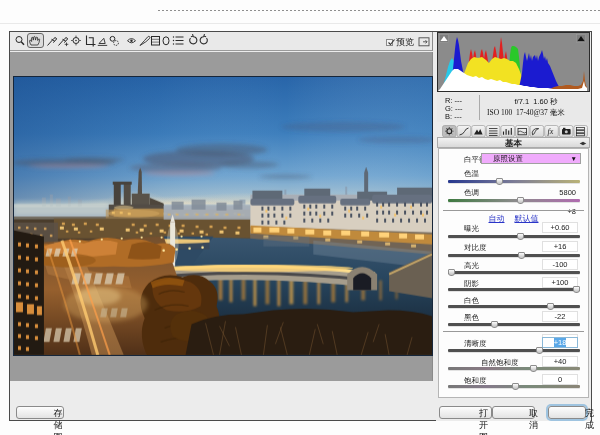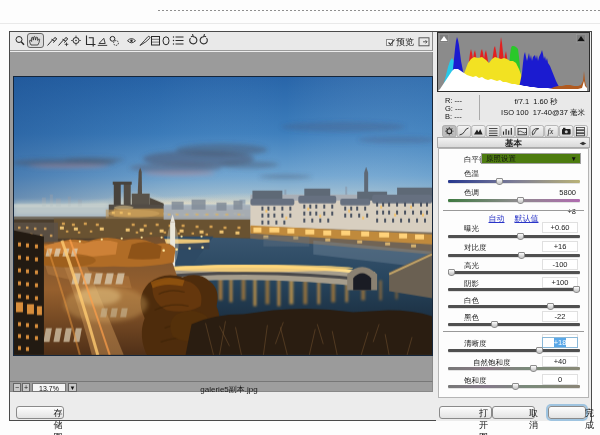--- a/index.html
+++ b/index.html
@@ -534,27 +534,20 @@
             <circle cx="188" cy="160" r="1.1"></circle>
  <circle cx="150" cy="174" r="1.3"></circle>
             <circle cx="163" cy="173" r="1.3"></circle>
             <circle cx="176" cy="172" r="1.3"></circle>
             <circle cx="189" cy="171" r="1.3"></circle>
 </g>
 </svg>
 
     </div>
 
-    <div id="statusbar">
-      <div class="zbtn" style="left:3px">−</div>
-      <div class="zbtn" style="left:12px">+</div>
-      <div id="zoomval">13.7%</div>
-      <div id="zoomdrop">▼</div>
-      <div id="fname">galerie5副本.jpg</div>
-    </div>
 
     <div id="bottomrow">
       <div class="btn" style="left:6px;top:11px;width:48px;height:13px;line-height:12px;">存储图像...</div>
       <div class="btn" style="left:429px;top:11px;width:53px;height:13px;line-height:12px;">打开图像</div>
       <div class="btn" style="left:482px;top:11px;width:43px;height:13px;line-height:12px;">取消</div>
       <div class="btn" style="left:538px;top:11px;width:38px;height:13px;line-height:12px;box-shadow:0 0 0 2px #9fc4e0;">完成</div>
     </div>
 
     <div id="rpanel">
       <div id="histbox">
@@ -573,21 +566,21 @@
 <rect x="138.5" y="1.5" width="9" height="8" fill="#7e7e7e" stroke="#9e9e9e" stroke-width="0.5"></rect>
 <path d="M143,3 L146.5,8 L139.5,8 Z" fill="#111"></path>
 </svg>
       </div>
       <div id="infobox">
         <div style="position:absolute;left:8px;top:3px;">R: ---</div>
         <div style="position:absolute;left:8px;top:11px;">G: ---</div>
         <div style="position:absolute;left:8px;top:19px;">B: ---</div>
         <div style="position:absolute;left:42px;top:2px;width:1px;height:25px;background:#aaa;"></div>
         <div style="position:absolute;left:50px;top:4px;width:98px;text-align:center;">f/7.1&nbsp; 1.60 秒</div>
-        <div style="position:absolute;left:50px;top:15px;width:98px;text-align:right;">ISO 100&nbsp; 17-40@37 毫米</div>
+        <div style="position:absolute;left:50px;top:15px;width:98px;text-align:left;font-family:Liberation Serif, serif;">ISO 100&nbsp; 17-40@37 毫米</div>
       </div>
       <div id="tabs"><svg width="151" height="13" viewBox="0 0 151 13">
 <defs>
               <linearGradient id="tabg" x1="0" y1="0" x2="0" y2="1">
                 <stop offset="0" stop-color="#f4f4f4"></stop>
                 <stop offset="1" stop-color="#d6d6d6"></stop>
               </linearGradient>
             </defs>
 <g stroke="#9e9e9e" stroke-width="0.7">
  <rect x="3.5" y="0.5" width="13.6" height="11.5" rx="2" fill="#bdbdbd"></rect>
@@ -635,21 +628,21 @@
                 <rect x="137.5" y="2.6" width="8" height="2.2"></rect>
                 <rect x="137.5" y="5.6" width="8" height="2.2"></rect>
                 <rect x="137.5" y="8.6" width="8" height="2.2"></rect>
               </g>
 </g>
 </svg></div>
       <div id="basehdr">基本<span style="position:absolute;right:3px;top:0;font-size:6px;color:#333;">◂▸</span></div>
       <div id="content">
 
         <div class="lbl" style="left:10px;top:6px;">白平衡 :</div>
-        <div style="position:absolute;left:42px;top:4px;width:100px;height:11px;background:#4d7c0f;border:1px solid #a0a0a0;font-size:7.5px;line-height:10px;padding-left:4px;color:#111;">原照设置<span style="float:right;margin-right:3px;font-size:6.5px;">▼</span></div>
+        <div style="position:absolute;left:42px;top:4px;width:100px;height:11px;background:#f0abfc;border:1px solid #a0a0a0;font-size:7.5px;line-height:10px;padding-left:11px;color:#111;">原照设置<span style="float:right;margin-right:3px;font-size:6.5px;">▼</span></div>
         <div class="lbl" style="left:10px;top:20px;">色温</div>
           <div class="val" style="right:12px;top:20px;">5800</div>
         <div class="track" style="top:31px;background:linear-gradient(90deg,#27388f,#7c7c96,#b9b277);">
             <div class="knob" style="left:48px;"></div>
           </div>
         <div class="lbl" style="left:10px;top:39px;">色调</div>
           <div class="val" style="right:12px;top:39px;">+8</div>
         <div class="track" style="top:50px;background:linear-gradient(90deg,#3f7a41,#8b8b8b,#b06cb0);">
             <div class="knob" style="left:69px;"></div>
           </div>
@@ -685,21 +678,21 @@
           <div class="valbox" style="left:103px;top:162px;border-color:#e0e0e0;">-22</div>
         <div class="track" style="top:174px;">
             <div class="knob" style="left:43px;"></div>
           </div>
         <div class="sep" style="top:182px;"></div>
         <div class="lbl" style="left:10px;top:190px;">清晰度</div>
           <div class="valbox" style="left:103px;top:188px;border-color:#8ab8d8;"><span style="background:#5aa8e8;color:#fff;">+18</span></div>
         <div class="track" style="top:200px;">
             <div class="knob" style="left:88px;"></div>
           </div>
-        <div class="lbl" style="left:19px;top:209px;">自然饱和度</div>
+        <div class="lbl" style="left:27px;top:209px;">自然饱和度</div>
           <div class="valbox" style="left:103px;top:207px;border-color:#e0e0e0;">+40</div>
         <div class="track" style="top:218px;background:linear-gradient(90deg,#777,#8a7a85 30%,#7a8a7a 60%,#8a8a77);">
             <div class="knob" style="left:82px;"></div>
           </div>
         <div class="lbl" style="left:10px;top:227px;">饱和度</div>
           <div class="valbox" style="left:103px;top:225px;border-color:#e0e0e0;">0</div>
         <div class="track" style="top:236px;background:linear-gradient(90deg,#777,#857a8a 30%,#7a8a7a 60%,#8a8577);">
             <div class="knob" style="left:64px;"></div>
           </div>
       </div>

